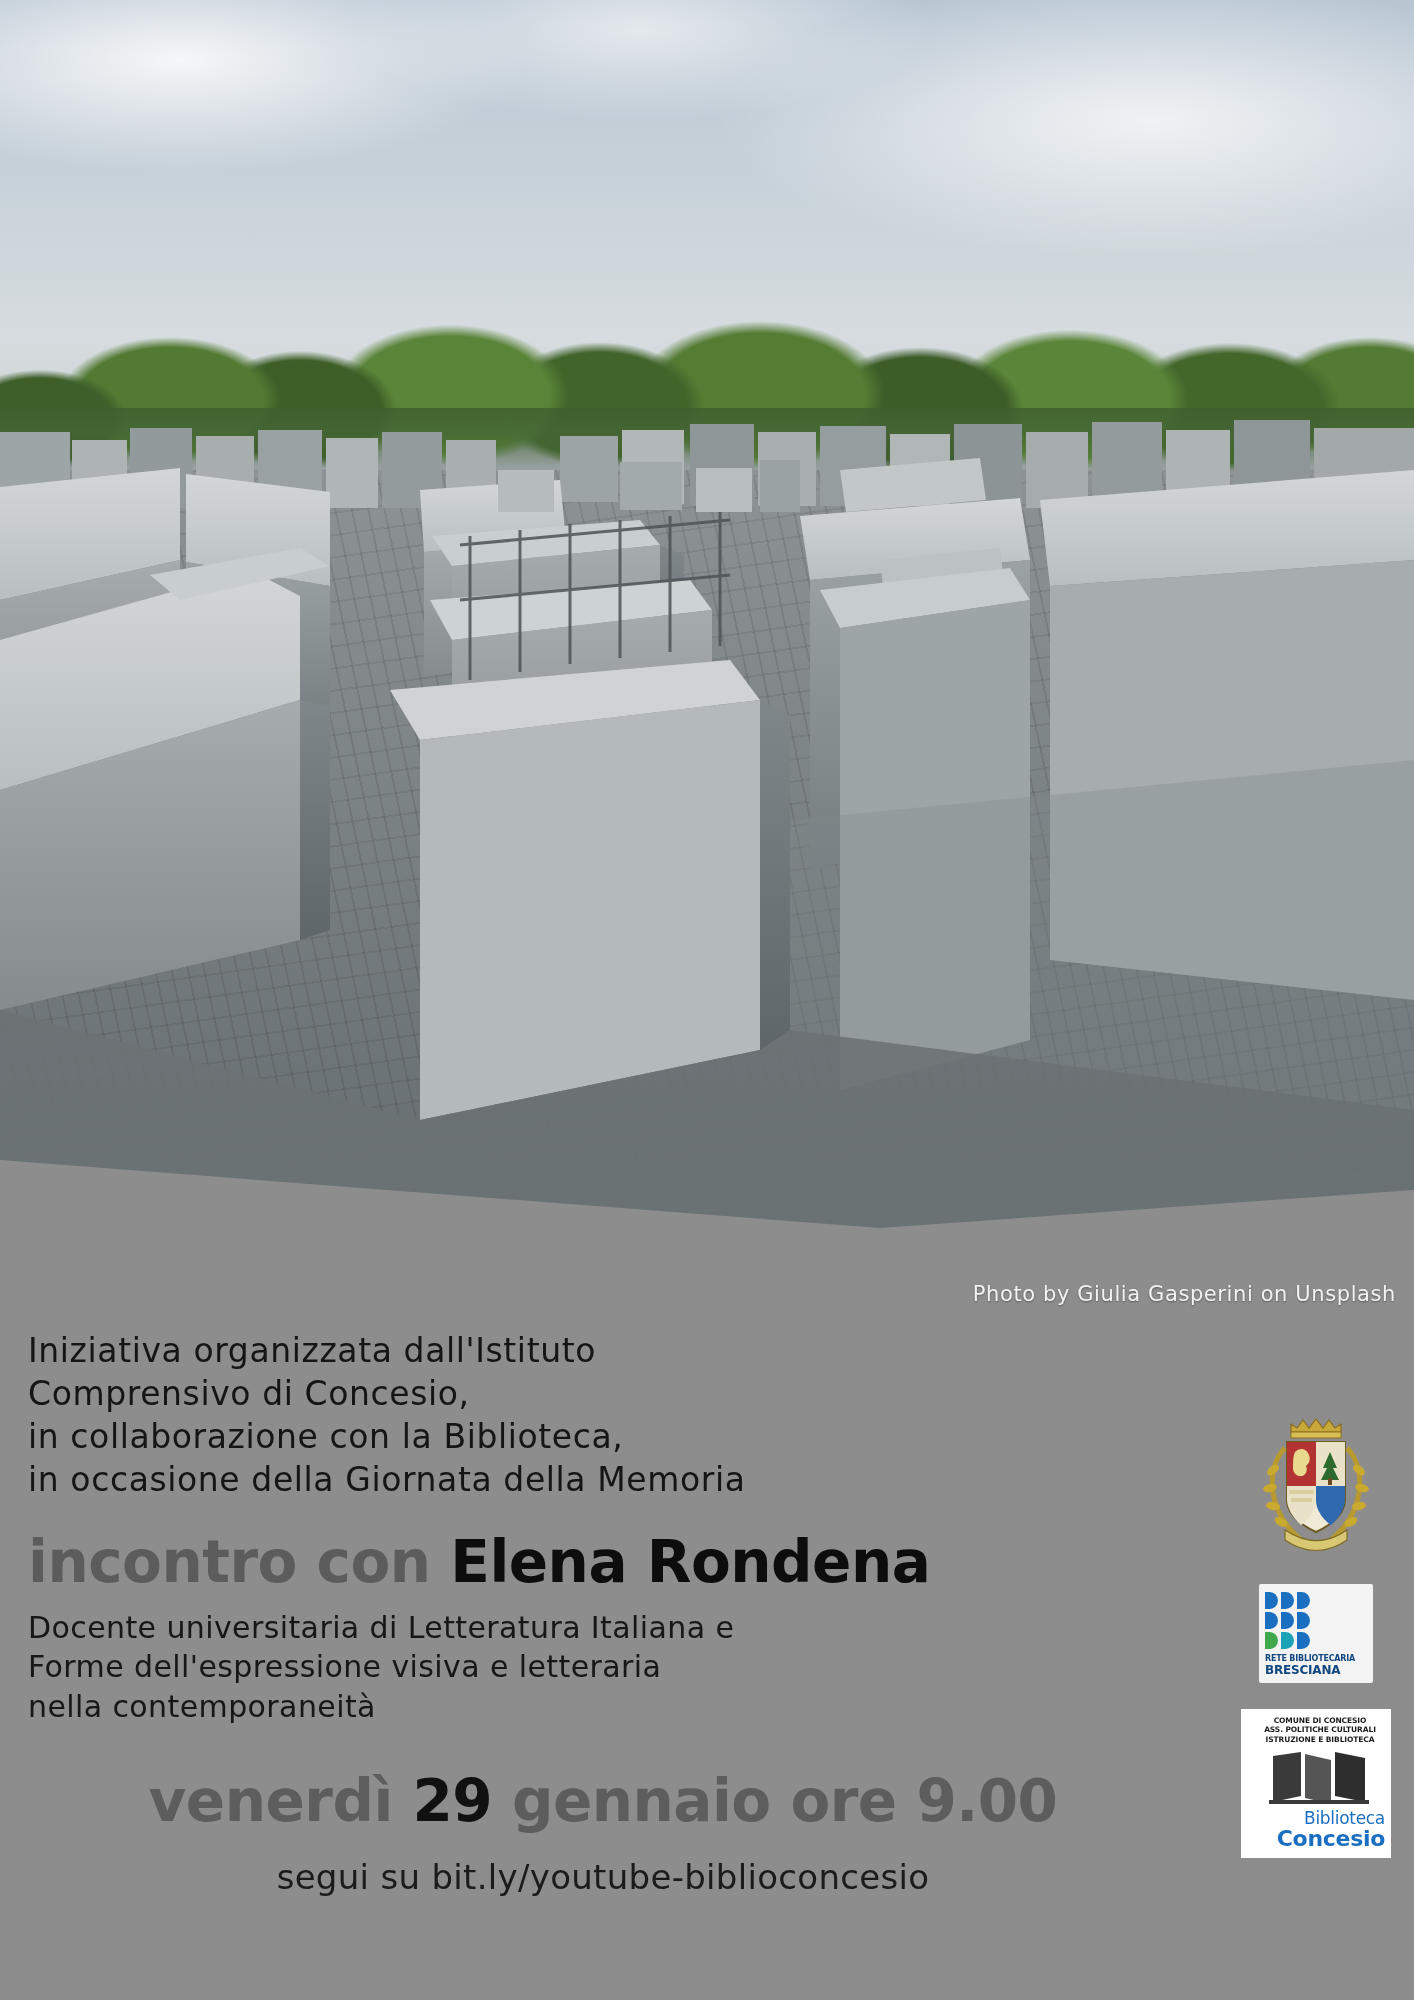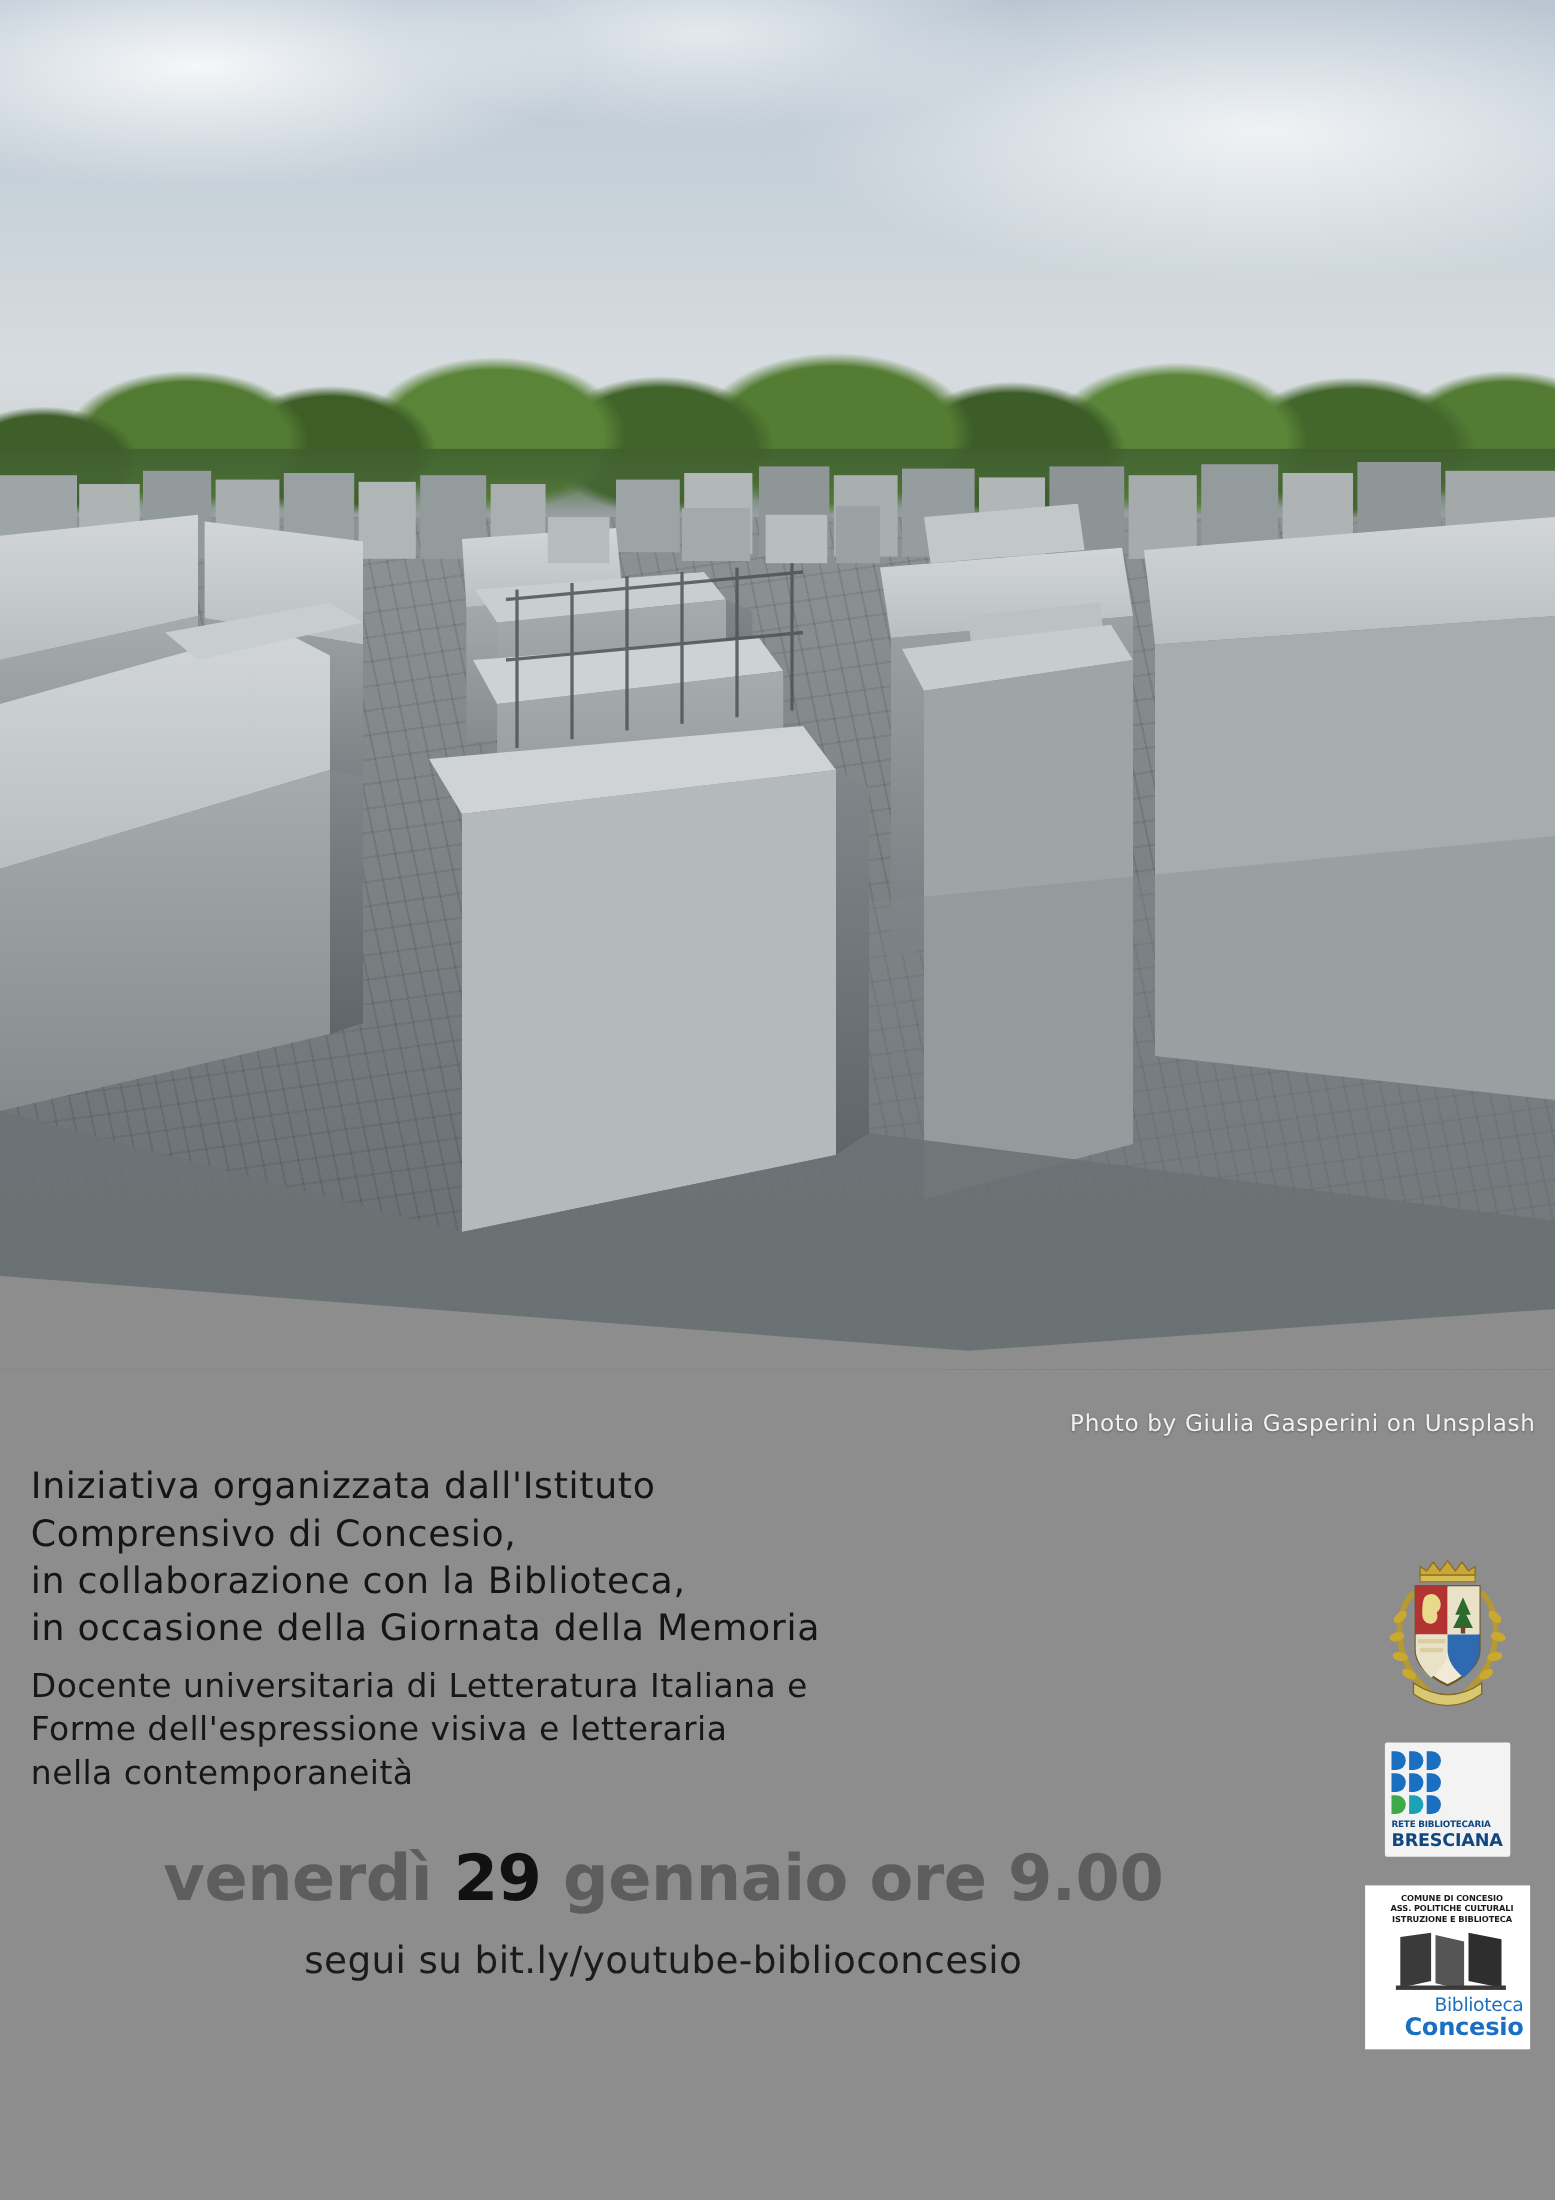--- a/index.html
+++ b/index.html
@@ -198,21 +198,21 @@
   }
   #rete .b { background:#1b6fc0; }
   #rete .g { background:#3ea84a; }
   #rete .t { background:#1ba3b5; }
   #rete .lbl1 {
     font-family: "DejaVu Sans", sans-serif;
     font-size: 8px; font-weight: 700; color: #11477f; margin-top: 5px; letter-spacing: -0.2px;
   }
   #rete .lbl2 {
     font-family: "DejaVu Sans", sans-serif;
-    font-size: 16px; font-weight: 700; color: #11477f; letter-spacing: -0.2px;
+    font-size: 12px; font-weight: 700; color: #11477f; letter-spacing: -0.2px;
   }
 
   
   #biblio {
     width: 150px; background: #ffffff; padding: 7px 6px 8px 14px; margin: 0 auto;
   }
   #biblio .comune {
     font-family: "DejaVu Sans", sans-serif;
     font-size: 7.5px; color: #1b1b1b; line-height: 1.25; text-align: center; font-weight: 700;
     letter-spacing: -0.1px;
@@ -350,20 +350,23 @@
 
 
   <div id="photo-credit">Photo by Giulia Gasperini on Unsplash</div>
 
   <div id="textblock">
     <div class="intro" style="white-space: pre-line">Iniziativa organizzata dall'Istituto
 Comprensivo di Concesio,
 in collaborazione con la Biblioteca,
 in occasione della Giornata della Memoria</div>
 
+    <div id="headline">
+      <span class="grey">incontro con </span><span class="dark">Elena Rondena</span>
+    </div>
 
     <div class="subtitle" style="white-space: pre-line">Docente universitaria di Letteratura Italiana e
 Forme dell'espressione visiva e letteraria
 nella contemporaneità</div>
 
     <div id="datebar">
       <span class="grey">venerdì </span><span class="dark">29</span><span class="grey"> gennaio</span><span class="grey"> ore </span><span class="grey">9.00</span>
     </div>
 
     <div id="follow">segui su bit.ly/youtube-biblioconcesio</div>

